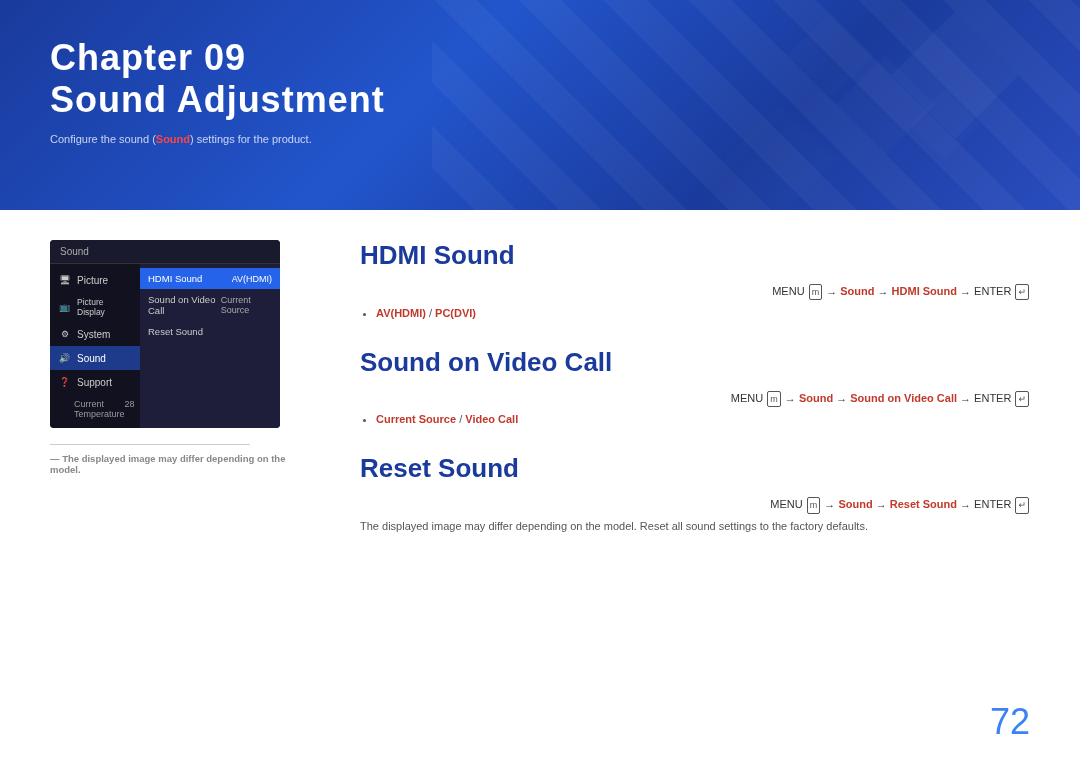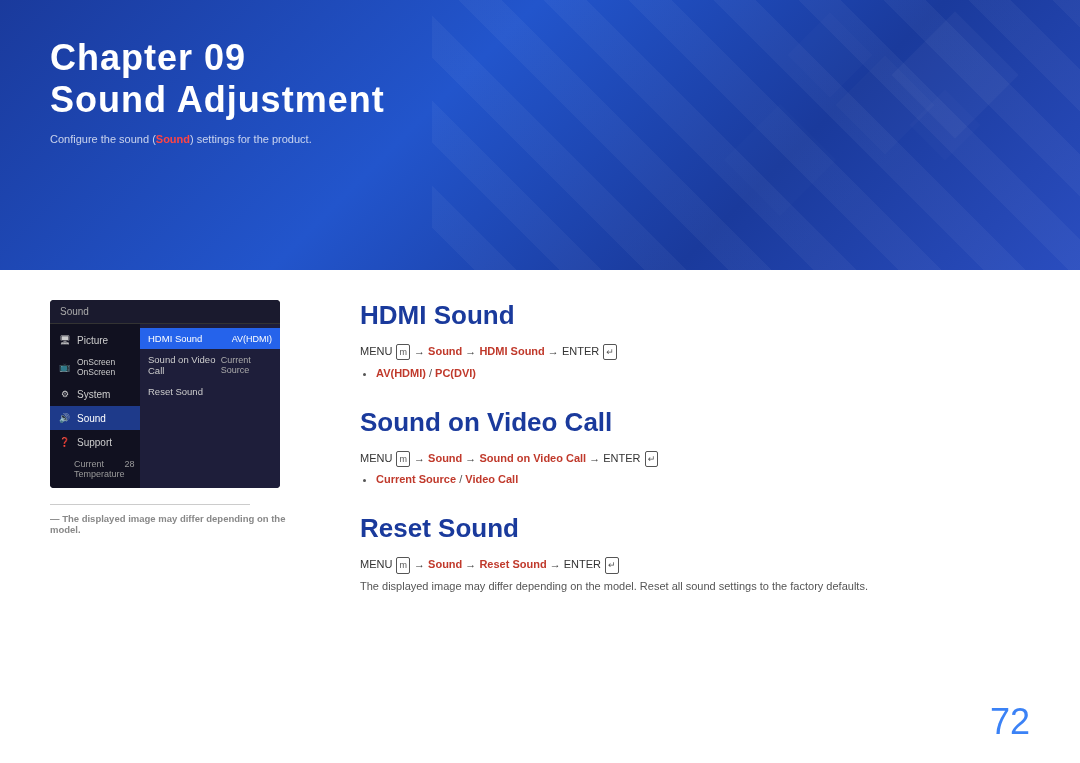--- a/index.html
+++ b/index.html
@@ -7,21 +7,21 @@
       width: 1080px;
       height: 763px;
       font-family: 'Arial', sans-serif;
       background: #fff;
       overflow: hidden;
     }
 
     
     .header-banner {
       width: 100%;
-      height: 270px;
+      height: 210px;
       background: linear-gradient(135deg, #1a3a9c 0%, #2255cc 40%, #1a3a9c 70%, #2a4dbf 100%);
       position: relative;
       overflow: hidden;
       padding: 38px 50px 18px 50px;
     }
 
     .header-banner::before {
       content: '';
       position: absolute;
       top: 0; right: 0; bottom: 0; left: 40%;
@@ -215,20 +215,21 @@
       font-weight: 700;
       color: #1a3a9c;
       margin-bottom: 12px;
     }
 
     .menu-path {
       font-size: 11px;
       color: #333;
       margin-bottom: 6px;
       line-height: 1.6;
+      text-align: right;
     }
 
     .menu-path .path-highlight {
       color: #c0392b;
       font-weight: bold;
     }
 
     .menu-path .menu-icon {
       display: inline-block;
       font-size: 9px;
@@ -297,21 +298,21 @@
         <span>Sound</span>
       </div>
       <div class="menu-sidebar">
         <div class="sidebar-items">
           <div class="sidebar-item">
             <div class="sidebar-icon">🖥</div>
             <span>Picture</span>
           </div>
           <div class="sidebar-item">
             <div class="sidebar-icon">📺</div>
-            <span style="font-size:8.5px;">OnScreen OnScreen</span>
+            <span style="font-size:8.5px;">Picture Display</span>
           </div>
           <div class="sidebar-item">
             <div class="sidebar-icon">⚙</div>
             <span>System</span>
           </div>
           <div class="sidebar-item active">
             <div class="sidebar-icon">🔊</div>
             <span>Sound</span>
           </div>
           <div class="sidebar-item">

